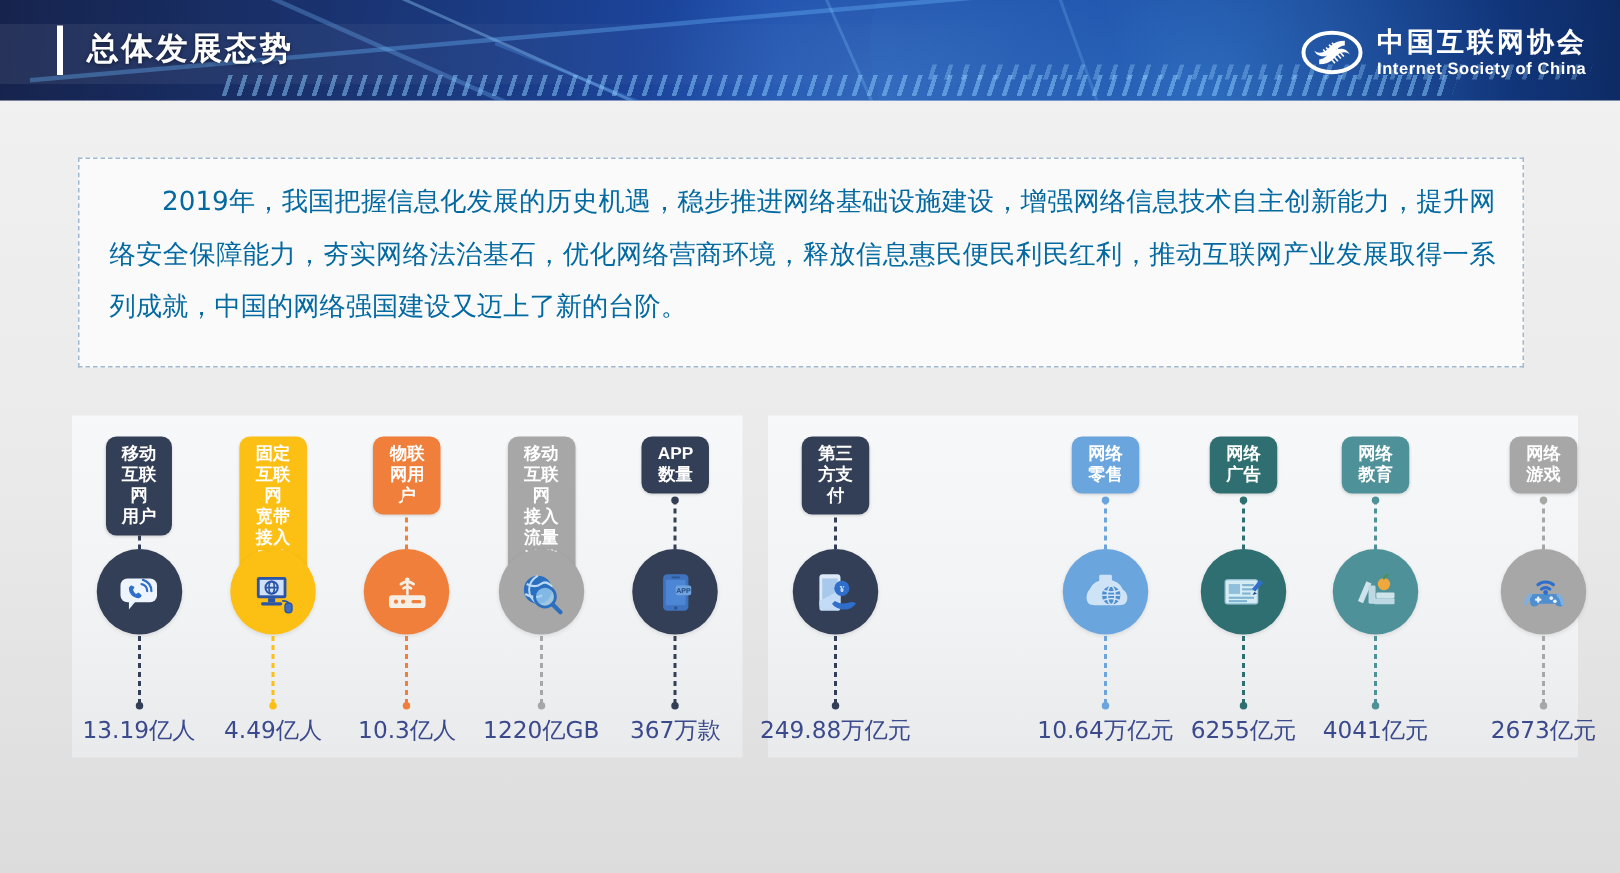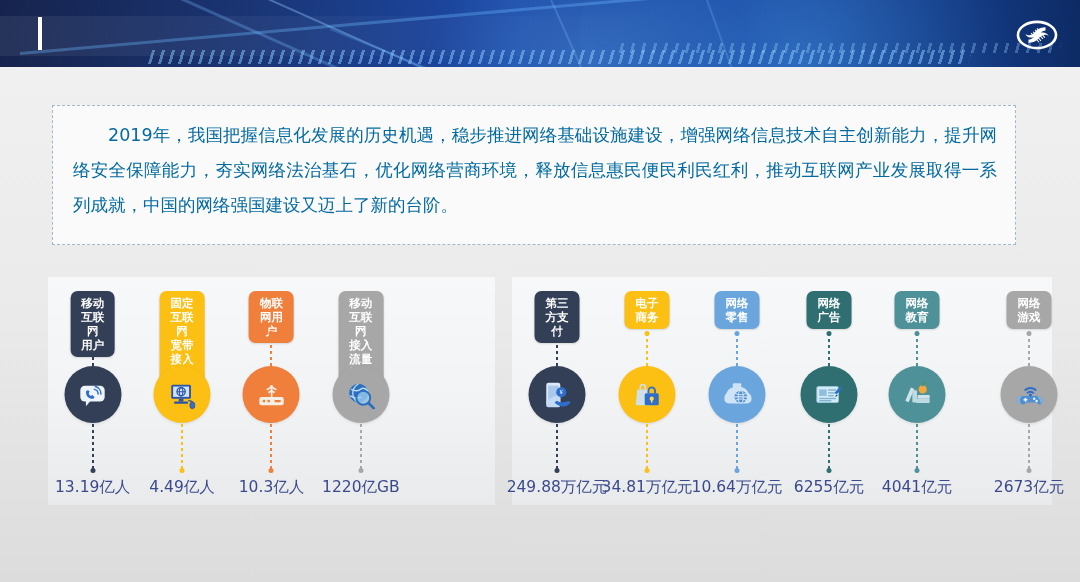--- a/index.html
+++ b/index.html
@@ -129,33 +129,38 @@
     <div class="hdr-streak s1"></div>
     <div class="hdr-streak s2"></div>
     <div class="hdr-streak s3"></div>
     <div class="hdr-streak s4"></div>
     <div class="hdr-streak s5"></div>
     <div class="hdr-streak s6"></div>
     <div class="hdr-dots"></div>
     <div class="hdr-dots2"></div>
 
     <div class="title-bar"></div>
+    <div class="slide-title">总体发展态势</div>
 
     <div class="logo">
       <svg class="logo-mark" viewBox="0 0 64 64">
         <ellipse cx="32" cy="32" rx="29" ry="20" fill="none" stroke="#ffffff" stroke-width="4"></ellipse>
         <path d="M45 20 C33 20 30 27 26 30 C22 33 17 33 14 30 C17 37 25 37 30 34 C36 31 39 25 45 25 Z" fill="#ffffff"></path>
         <path d="M19 44 C31 44 34 37 38 34 C42 31 47 31 50 34 C47 27 39 27 34 30 C28 33 25 39 19 39 Z" fill="#ffffff"></path>
         <g stroke="#ffffff" stroke-width="1.6">
           <line x1="29" y1="24" x2="41" y2="38"></line>
           <line x1="32" y1="22" x2="44" y2="36"></line>
           <line x1="26" y1="27" x2="38" y2="41"></line>
           <line x1="23" y1="29" x2="35" y2="43"></line>
         </g>
       </svg>
+      <div class="logo-txt">
+        <span class="logo-cn">中国互联网协会</span>
+        <span class="logo-en">Internet Society of China</span>
+      </div>
     </div>
   </div>
 
   <div class="para-box">
     <div class="para-text">2019年，我国把握信息化发展的历史机遇，稳步推进网络基础设施建设，增强网络信息技术自主创新能力，提升网络安全保障能力，夯实网络法治基石，优化网络营商环境，释放信息惠民便民利民红利，推动互联网产业发展取得一系列成就，中国的网络强国建设又迈上了新的台阶。</div>
   </div>
 
   <div class="panel panel-left" id="panel-0">
       <div class="kpi" style="left: 0px; width: 89.4px; color: rgb(51, 63, 86);">
         <div class="pill" style="background: rgb(51, 63, 86);">移动互联网
@@ -241,20 +246,40 @@
               <circle cx="19" cy="19" r="7.4" fill="#9fd0f2" opacity=".75"></circle>
               <circle cx="19" cy="19" r="7.4" fill="none" stroke="#2b6fbf" stroke-width="2"></circle>
               <line x1="24.5" y1="24.5" x2="30" y2="30" stroke="#2b6fbf" stroke-width="3" stroke-linecap="round"></line>
             </svg>
           </span>
         </div>
         <div class="dash dash-bot"></div>
         <div class="dot dot-bot"></div>
         <div class="value" style="color: rgb(59, 74, 140);">1220亿GB</div>
       </div>
+      <div class="kpi" style="left: 357.6px; width: 89.4px; color: rgb(51, 63, 86);">
+        <div class="pill" style="background: rgb(51, 63, 86);">APP数量</div>
+        <div class="dash dash-top"></div>
+        <div class="dot dot-top"></div>
+        <div class="circle" style="background: rgb(51, 63, 86);">
+          <span>
+            <svg viewBox="0 0 32 32">
+              <rect x="7" y="3" width="18" height="26" rx="3" fill="#3f73bf"></rect>
+              <rect x="9" y="7" width="14" height="18" fill="#4d86d4"></rect>
+              <circle cx="16" cy="27" r="1.2" fill="#2b5694"></circle>
+              <rect x="13" y="4.6" width="6" height="1.2" rx=".6" fill="#2b5694"></rect>
+              <rect x="16" y="11" width="11" height="7" rx="1.4" fill="#6fa3dd"></rect>
+              <text x="21.5" y="16.3" font-size="5" fill="#24477f" text-anchor="middle" font-family="sans-serif" font-weight="bold">APP</text>
+            </svg>
+          </span>
+        </div>
+        <div class="dash dash-bot"></div>
+        <div class="dot dot-bot"></div>
+        <div class="value" style="color: rgb(59, 74, 140);">367万款</div>
+      </div>
     </div>
   <div class="panel panel-right" id="panel-1">
       <div class="kpi" style="left: 0px; width: 90px; color: rgb(51, 63, 86);">
         <div class="pill" style="background: rgb(51, 63, 86);">第三方支付</div>
         <div class="dash dash-top"></div>
         <div class="dot dot-top"></div>
         <div class="circle" style="background: rgb(51, 63, 86);">
           <span>
             <svg viewBox="0 0 32 32">
               <rect x="4" y="3" width="15" height="24" rx="2.4" fill="#dce9f8"></rect>
@@ -262,40 +287,20 @@
               <path d="M4 22 l15-8 v13 a2 2 0 0 1-2 2 H6 a2 2 0 0 1-2-2 z" fill="#c3dbf4"></path>
               <circle cx="20" cy="13" r="5.4" fill="#2f6ecb"></circle>
               <text x="20" y="15.4" font-size="6.4" fill="#dce9f8" text-anchor="middle" font-family="serif" font-weight="bold">¥</text>
               <path d="M15 22 q5 3 11 1 q3-1 4 1 q-4 5-10 4 q-5-1-7-4 z" fill="#2f6ecb"></path>
             </svg>
           </span>
         </div>
         <div class="dash dash-bot"></div>
         <div class="dot dot-bot"></div>
         <div class="value" style="color: rgb(59, 74, 140);">249.88万亿元</div>
-      </div>
-      <div class="kpi" style="left: 90px; width: 90px; color: rgb(252, 191, 20);">
-        <div class="pill" style="background: rgb(252, 191, 20);">电子商务</div>
-        <div class="dash dash-top"></div>
-        <div class="dot dot-top"></div>
-        <div class="circle" style="background: rgb(252, 191, 20);">
-          <span>
-            <svg viewBox="0 0 32 32">
-              <path d="M5 10 h12 l1.6 17 H3.4 z" fill="#cfe0e9"></path>
-              <path d="M8.4 10 V7.4 a2.6 2.6 0 0 1 5.2 0 V10" fill="none" stroke="#cfe0e9" stroke-width="1.8"></path>
-              <rect x="13" y="14" width="15" height="13" rx="1.6" fill="#2f6ecb"></rect>
-              <path d="M17 14 v-2.6 a3.5 3.5 0 0 1 7 0 V14" fill="none" stroke="#2f6ecb" stroke-width="2"></path>
-              <circle cx="20.5" cy="20" r="2.3" fill="#ffd84d"></circle>
-              <rect x="19.7" y="20.6" width="1.6" height="3.6" fill="#ffd84d"></rect>
-            </svg>
-          </span>
-        </div>
-        <div class="dash dash-bot"></div>
-        <div class="dot dot-bot"></div>
-        <div class="value" style="color: rgb(59, 74, 140);">34.81万亿元</div>
       </div>
       <div class="kpi" style="left: 180px; width: 90px; color: rgb(106, 166, 221);">
         <div class="pill" style="background: rgb(106, 166, 221); text-align: center;">网络零售</div>
         <div class="dash dash-top"></div>
         <div class="dot dot-top"></div>
         <div class="circle" style="background: rgb(106, 166, 221);">
           <span>
             <svg viewBox="0 0 32 32">
               <path d="M4 14 q3-7 12-7 q9 0 12 7 q3 2 3 6 q0 5-6 5 H8 q-6 0-6-5 q0-4 2-6z" fill="#cfe3f6"></path>
               <rect x="11" y="3.4" width="9" height="5" rx="1" fill="#cfe3f6"></rect>

